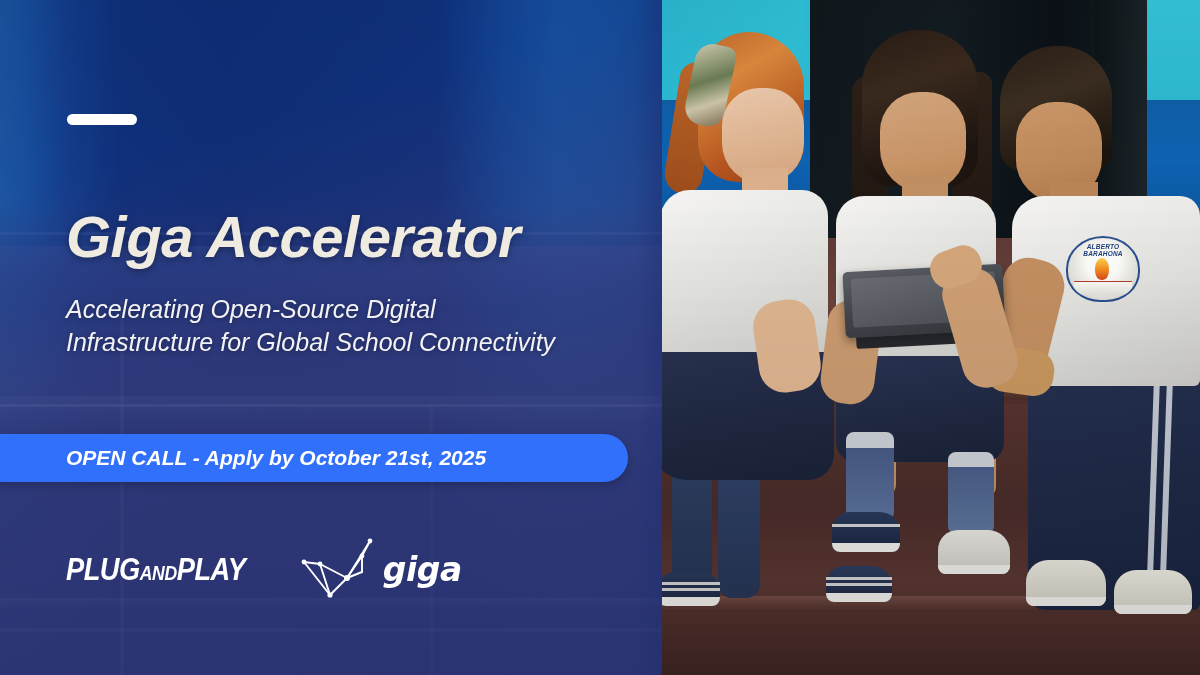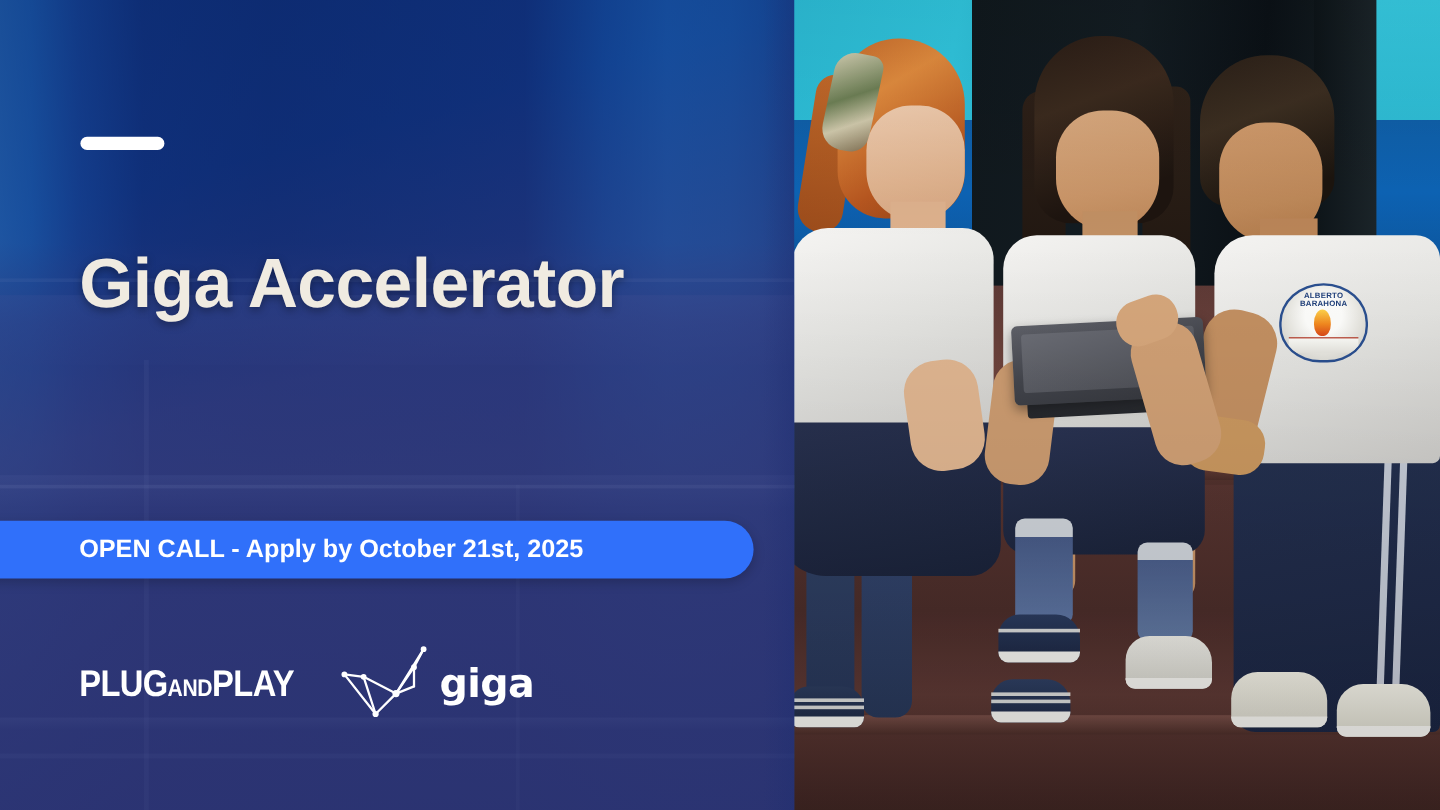--- a/index.html
+++ b/index.html
@@ -11,20 +11,21 @@
   body {
     font-family: "Liberation Sans", sans-serif;
   }
 
   .banner {
     position: relative;
     width: 1200px;
     height: 675px;
     overflow: hidden;
     background: #0f2e74;
+    font-style: italic;
   }
 
   
   .photo {
     position: absolute;
     left: 0; top: 0;
     width: 1200px; height: 675px;
     overflow: hidden;
   }
 
@@ -356,21 +357,21 @@
     font-size:21px; font-weight:bold;
     color:#ffffff;
     white-space:nowrap;
     font-family:"Liberation Sans", sans-serif;
   }
 
   
   .logos {
     position:absolute; left:66px; top:540px;
     height:58px;
-    display:flex; align-items:center; gap:14px;
+    display:flex; align-items:center; gap:30px;
   }
   .pnp {
     display:flex; align-items:baseline;
     color:#ffffff;
     font-weight:bold;
     font-family:"Liberation Sans", sans-serif;
     letter-spacing:-0.6px;
     transform: scaleX(.88);
     transform-origin: left center;
   }
@@ -496,20 +497,21 @@
     <div class="lp-tint"></div>
     <div class="lp-edge-fade"></div>
   </div>
 
   <div class="content">
 
     <div class="rule"></div>
 
     <h1 class="title">Giga Accelerator</h1>
 
+    <p class="subtitle">Accelerating Open-Source Digital Infrastructure for Global School Connectivity</p>
 
     <div class="cta">
       <span class="cta-label">OPEN CALL - Apply by October 21st, 2025</span>
     </div>
 
     <div class="logos">
 
       <div class="pnp">
         <span class="big">PLUG</span>
         <span class="small">AND</span>

